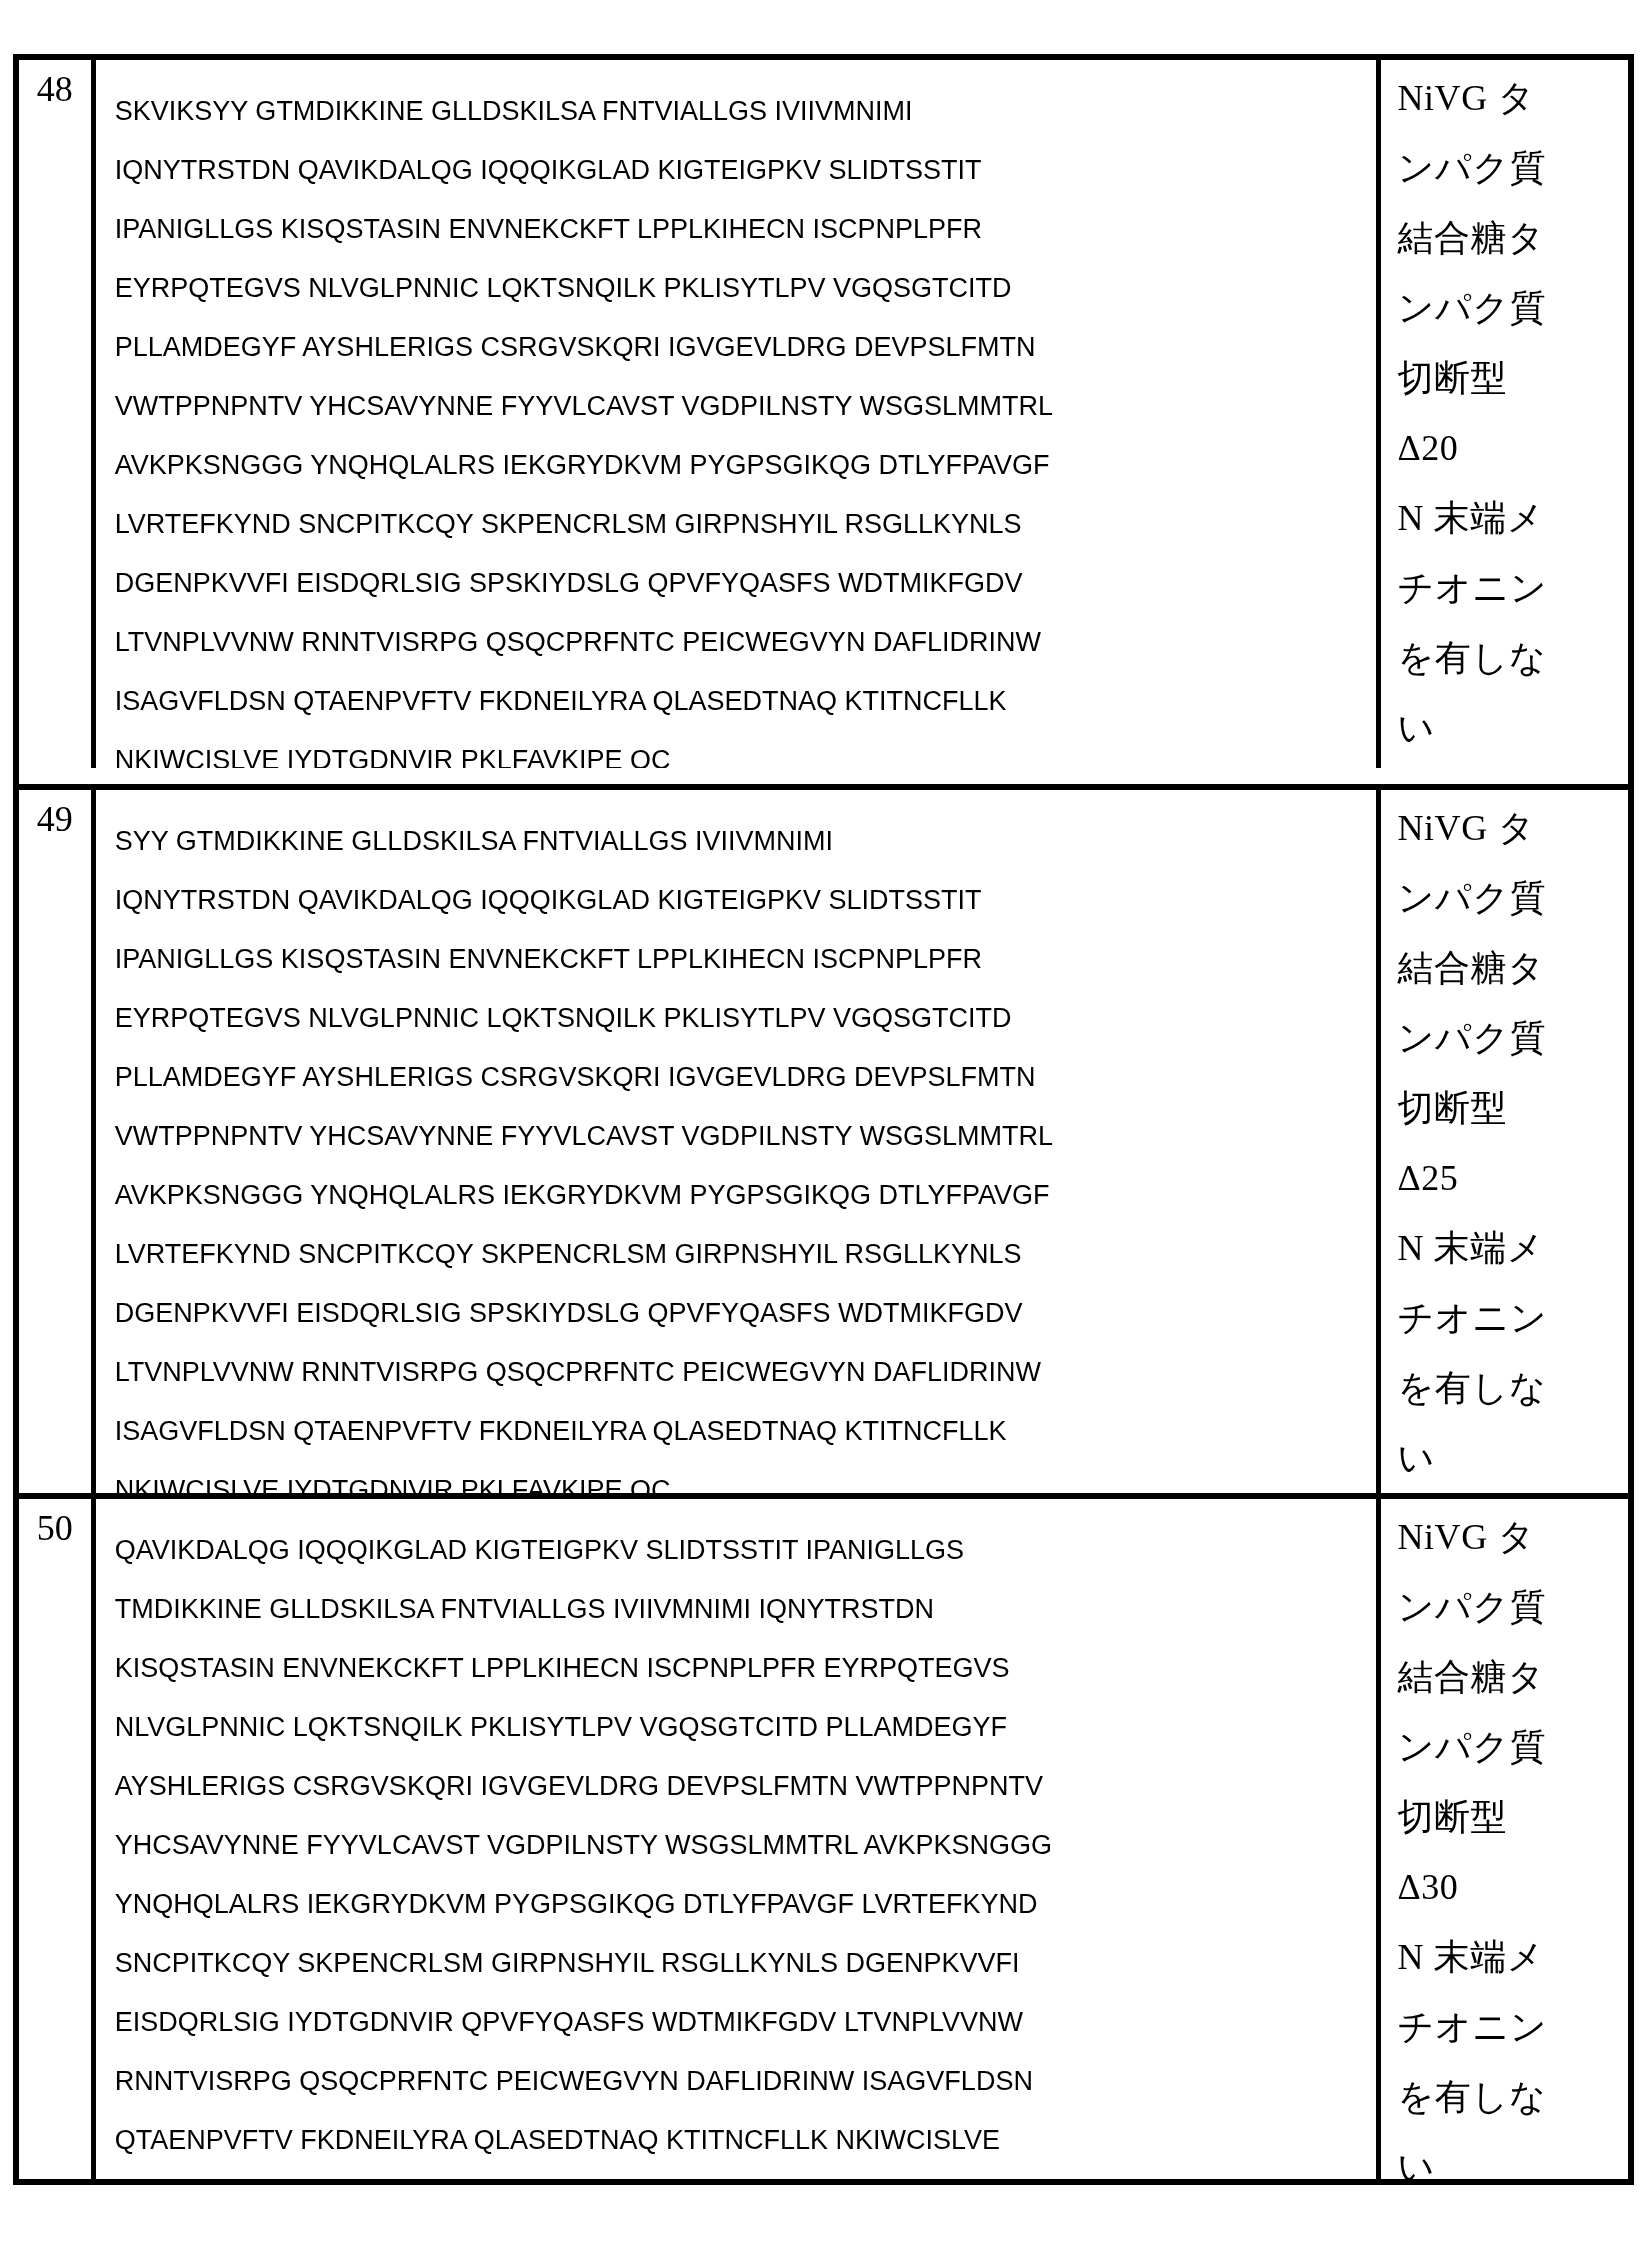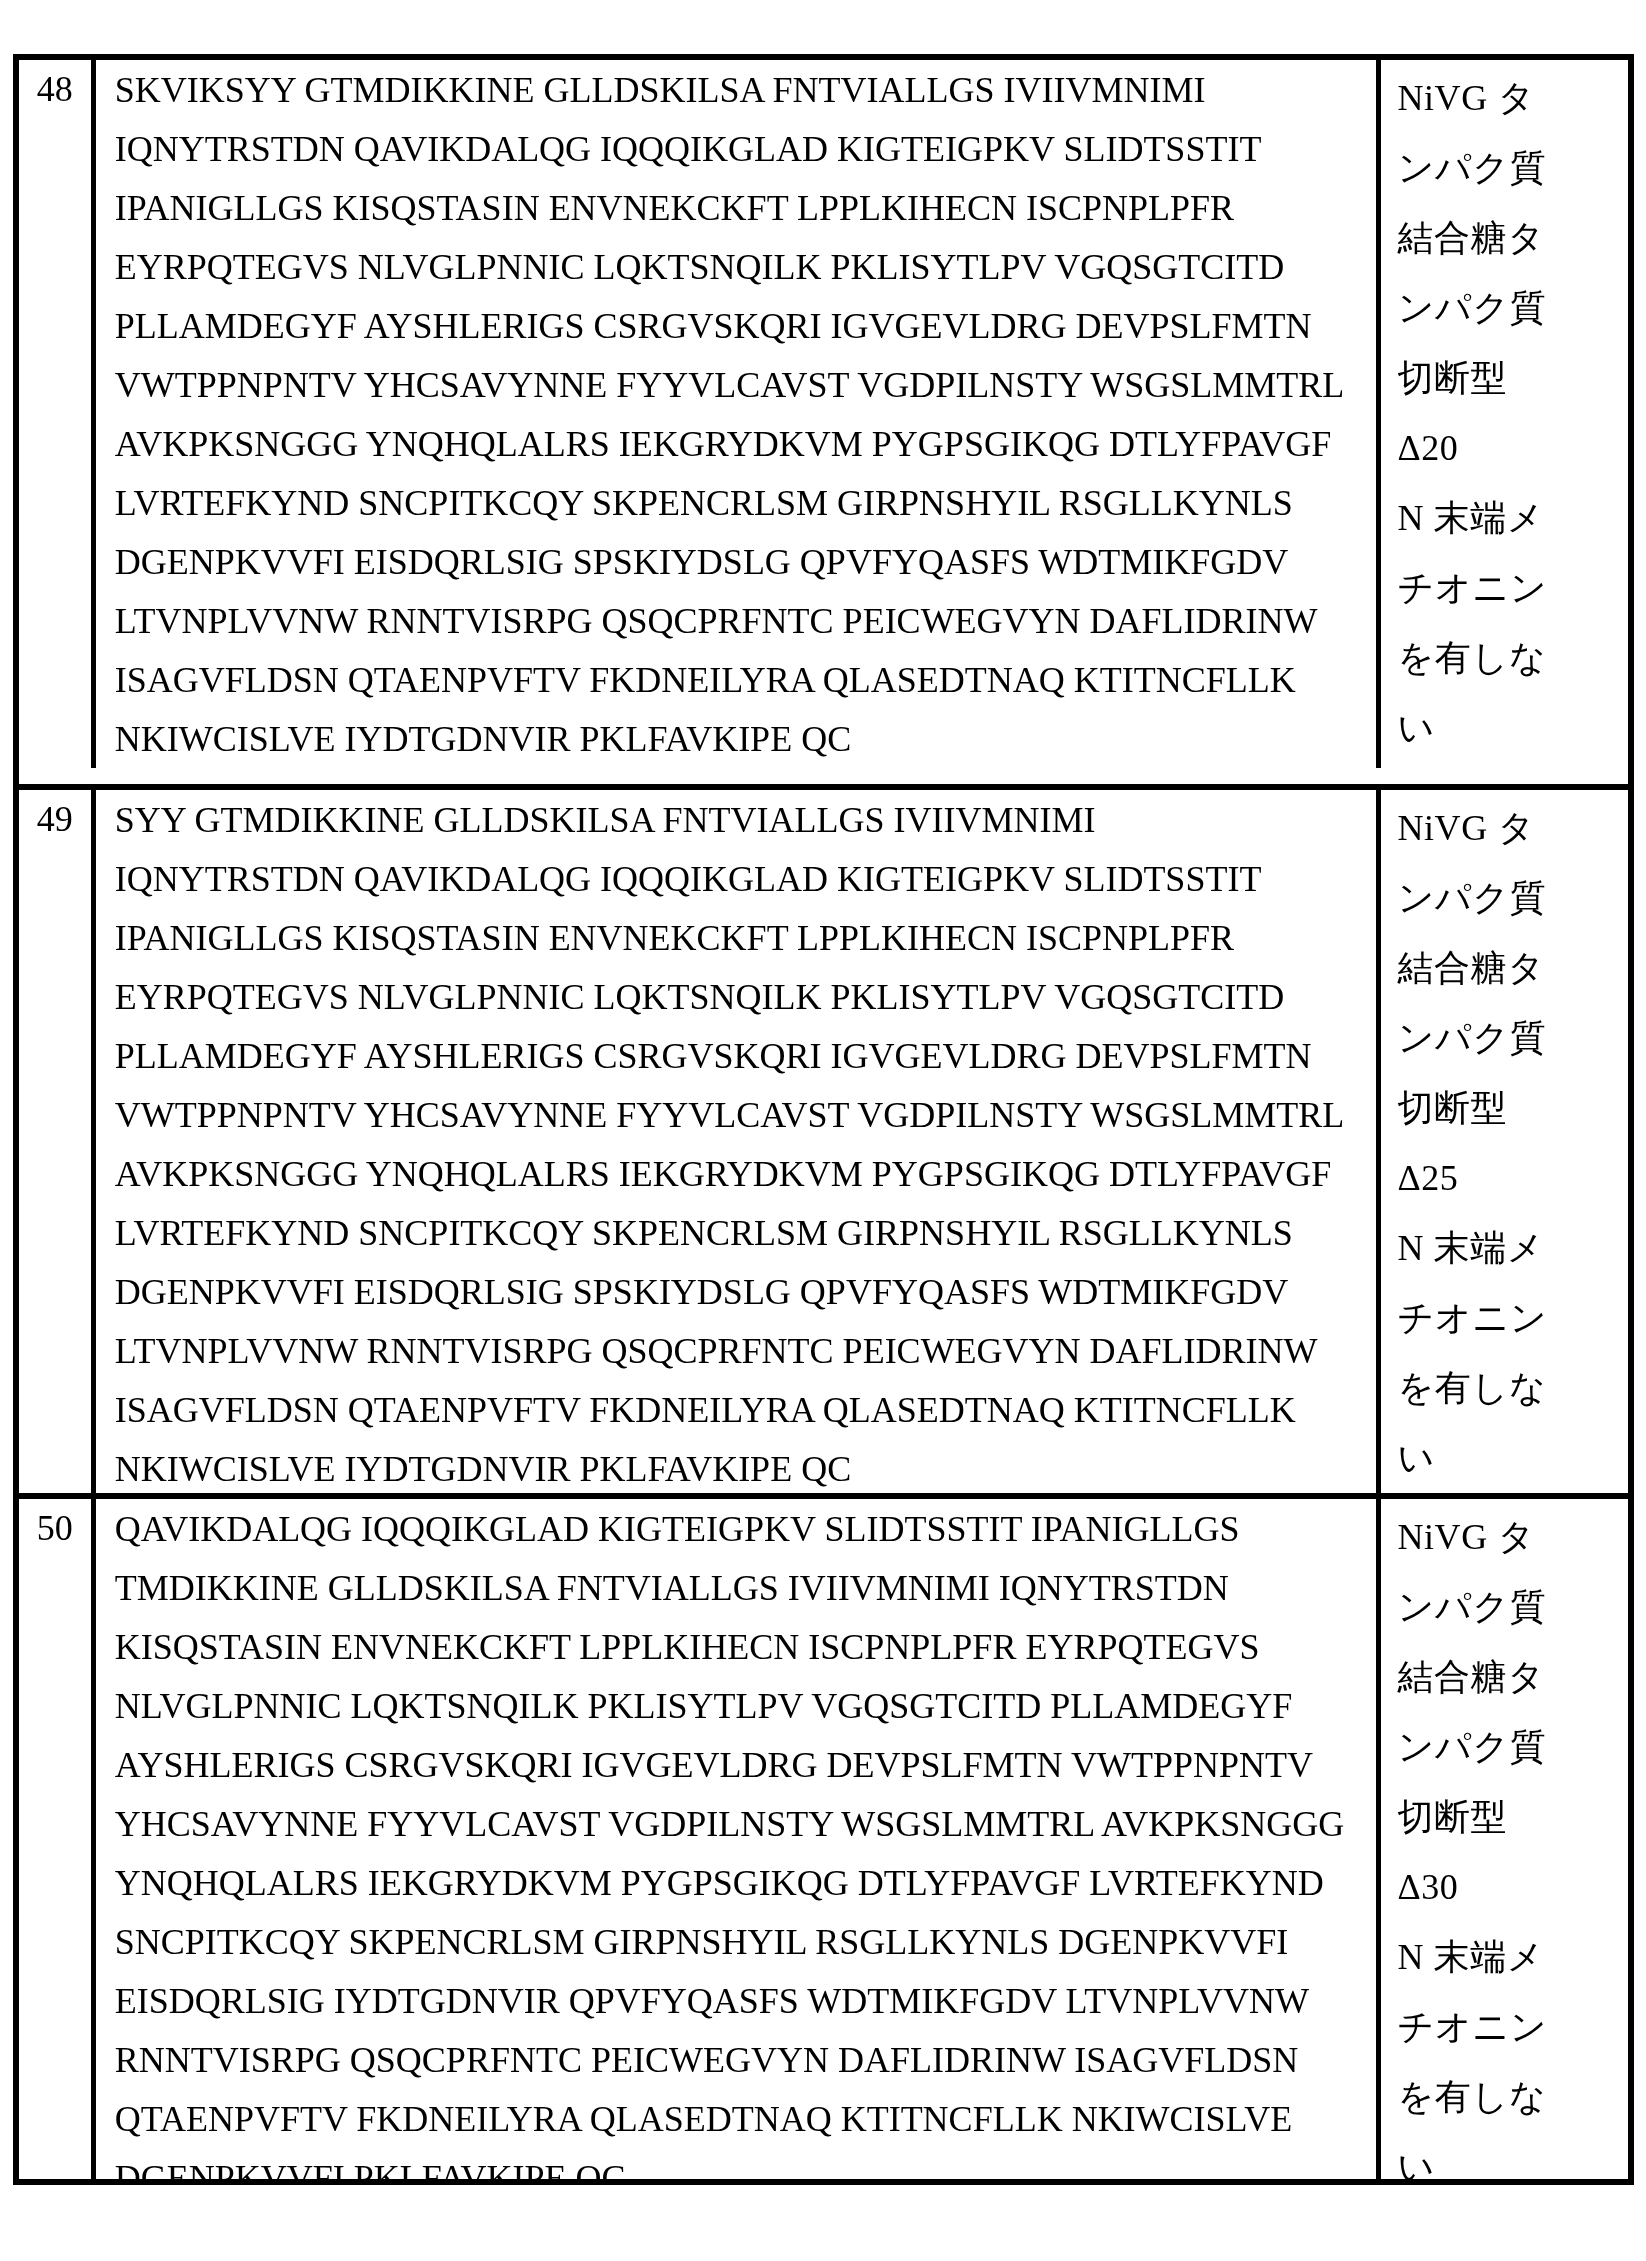--- a/index.html
+++ b/index.html
@@ -45,23 +45,23 @@
     padding-top: 9px;
     text-align: center;
     font-family: "Liberation Serif", serif;
     font-size: 36px;
     line-height: 41px;
     flex-shrink: 0;
   }
   .seq-cell {
     flex: 1;
     box-sizing: border-box;
-    padding: 1px 0 0 19px;
-    font-family: Liberation Serif, serif;
-    font-size: 36px;
+    padding: 22px 0 0 19px;
+    font-family: Liberation Sans, sans-serif;
+    font-size: 27px;
     line-height: 59px;
     overflow: hidden;
   }
   .seq-line {
     white-space: pre;
   }
   .desc-cell {
     width: 252px;
     box-sizing: border-box;
     border-left: 5.7px solid #000000;

